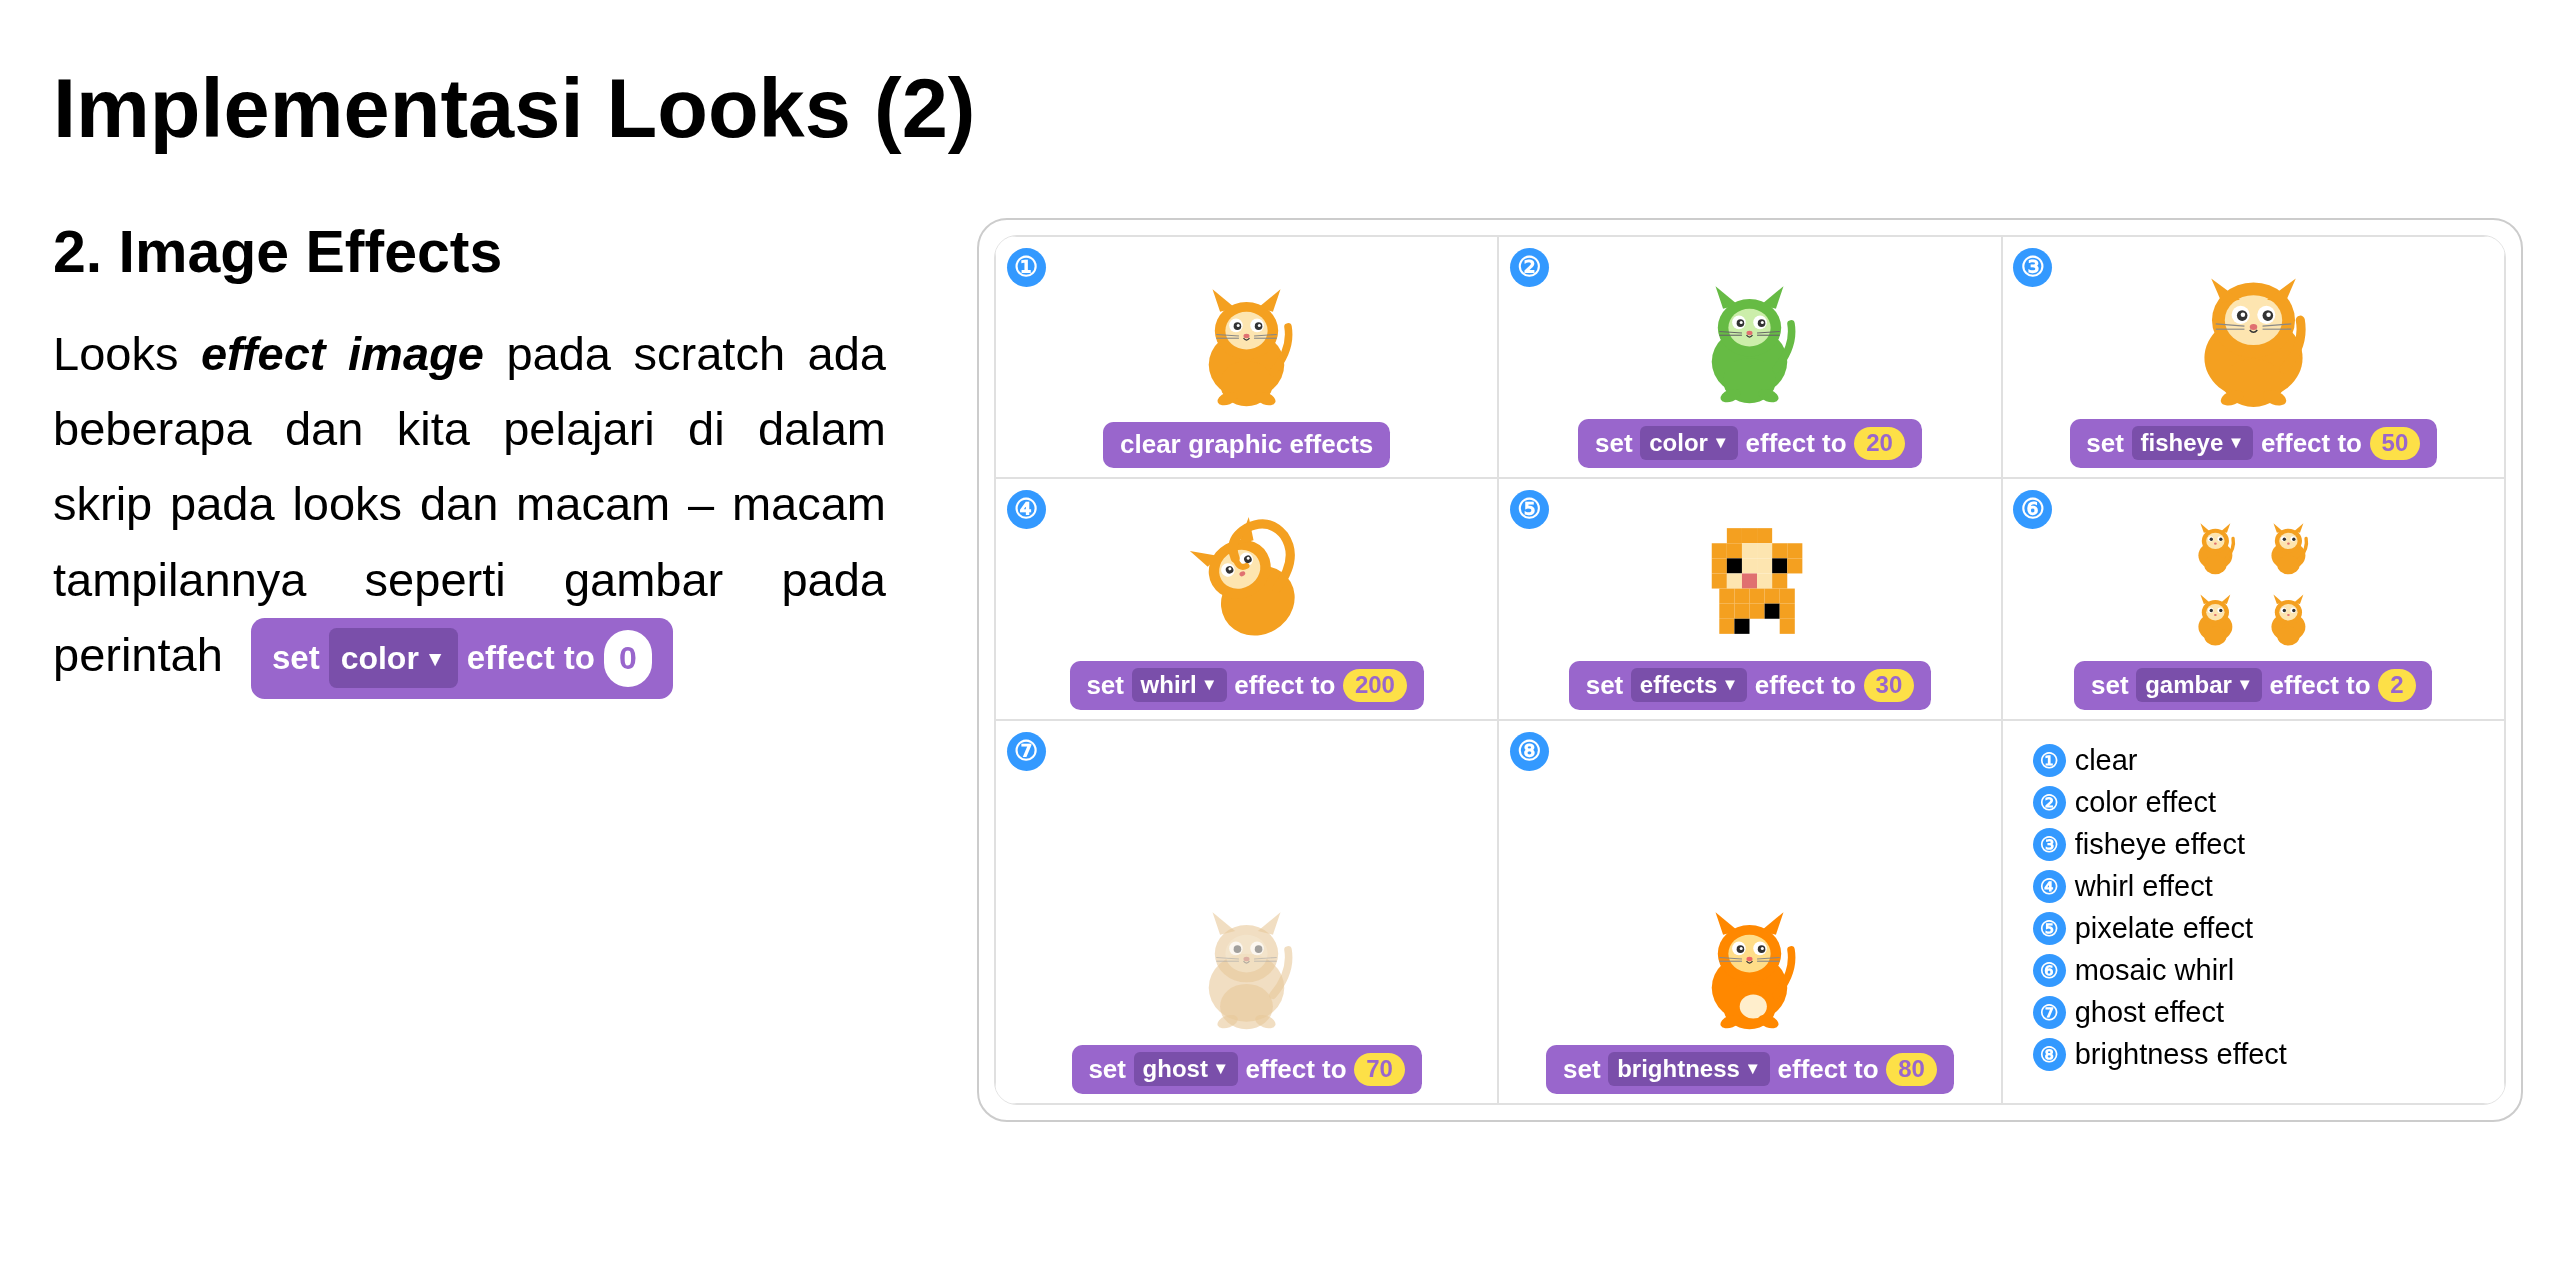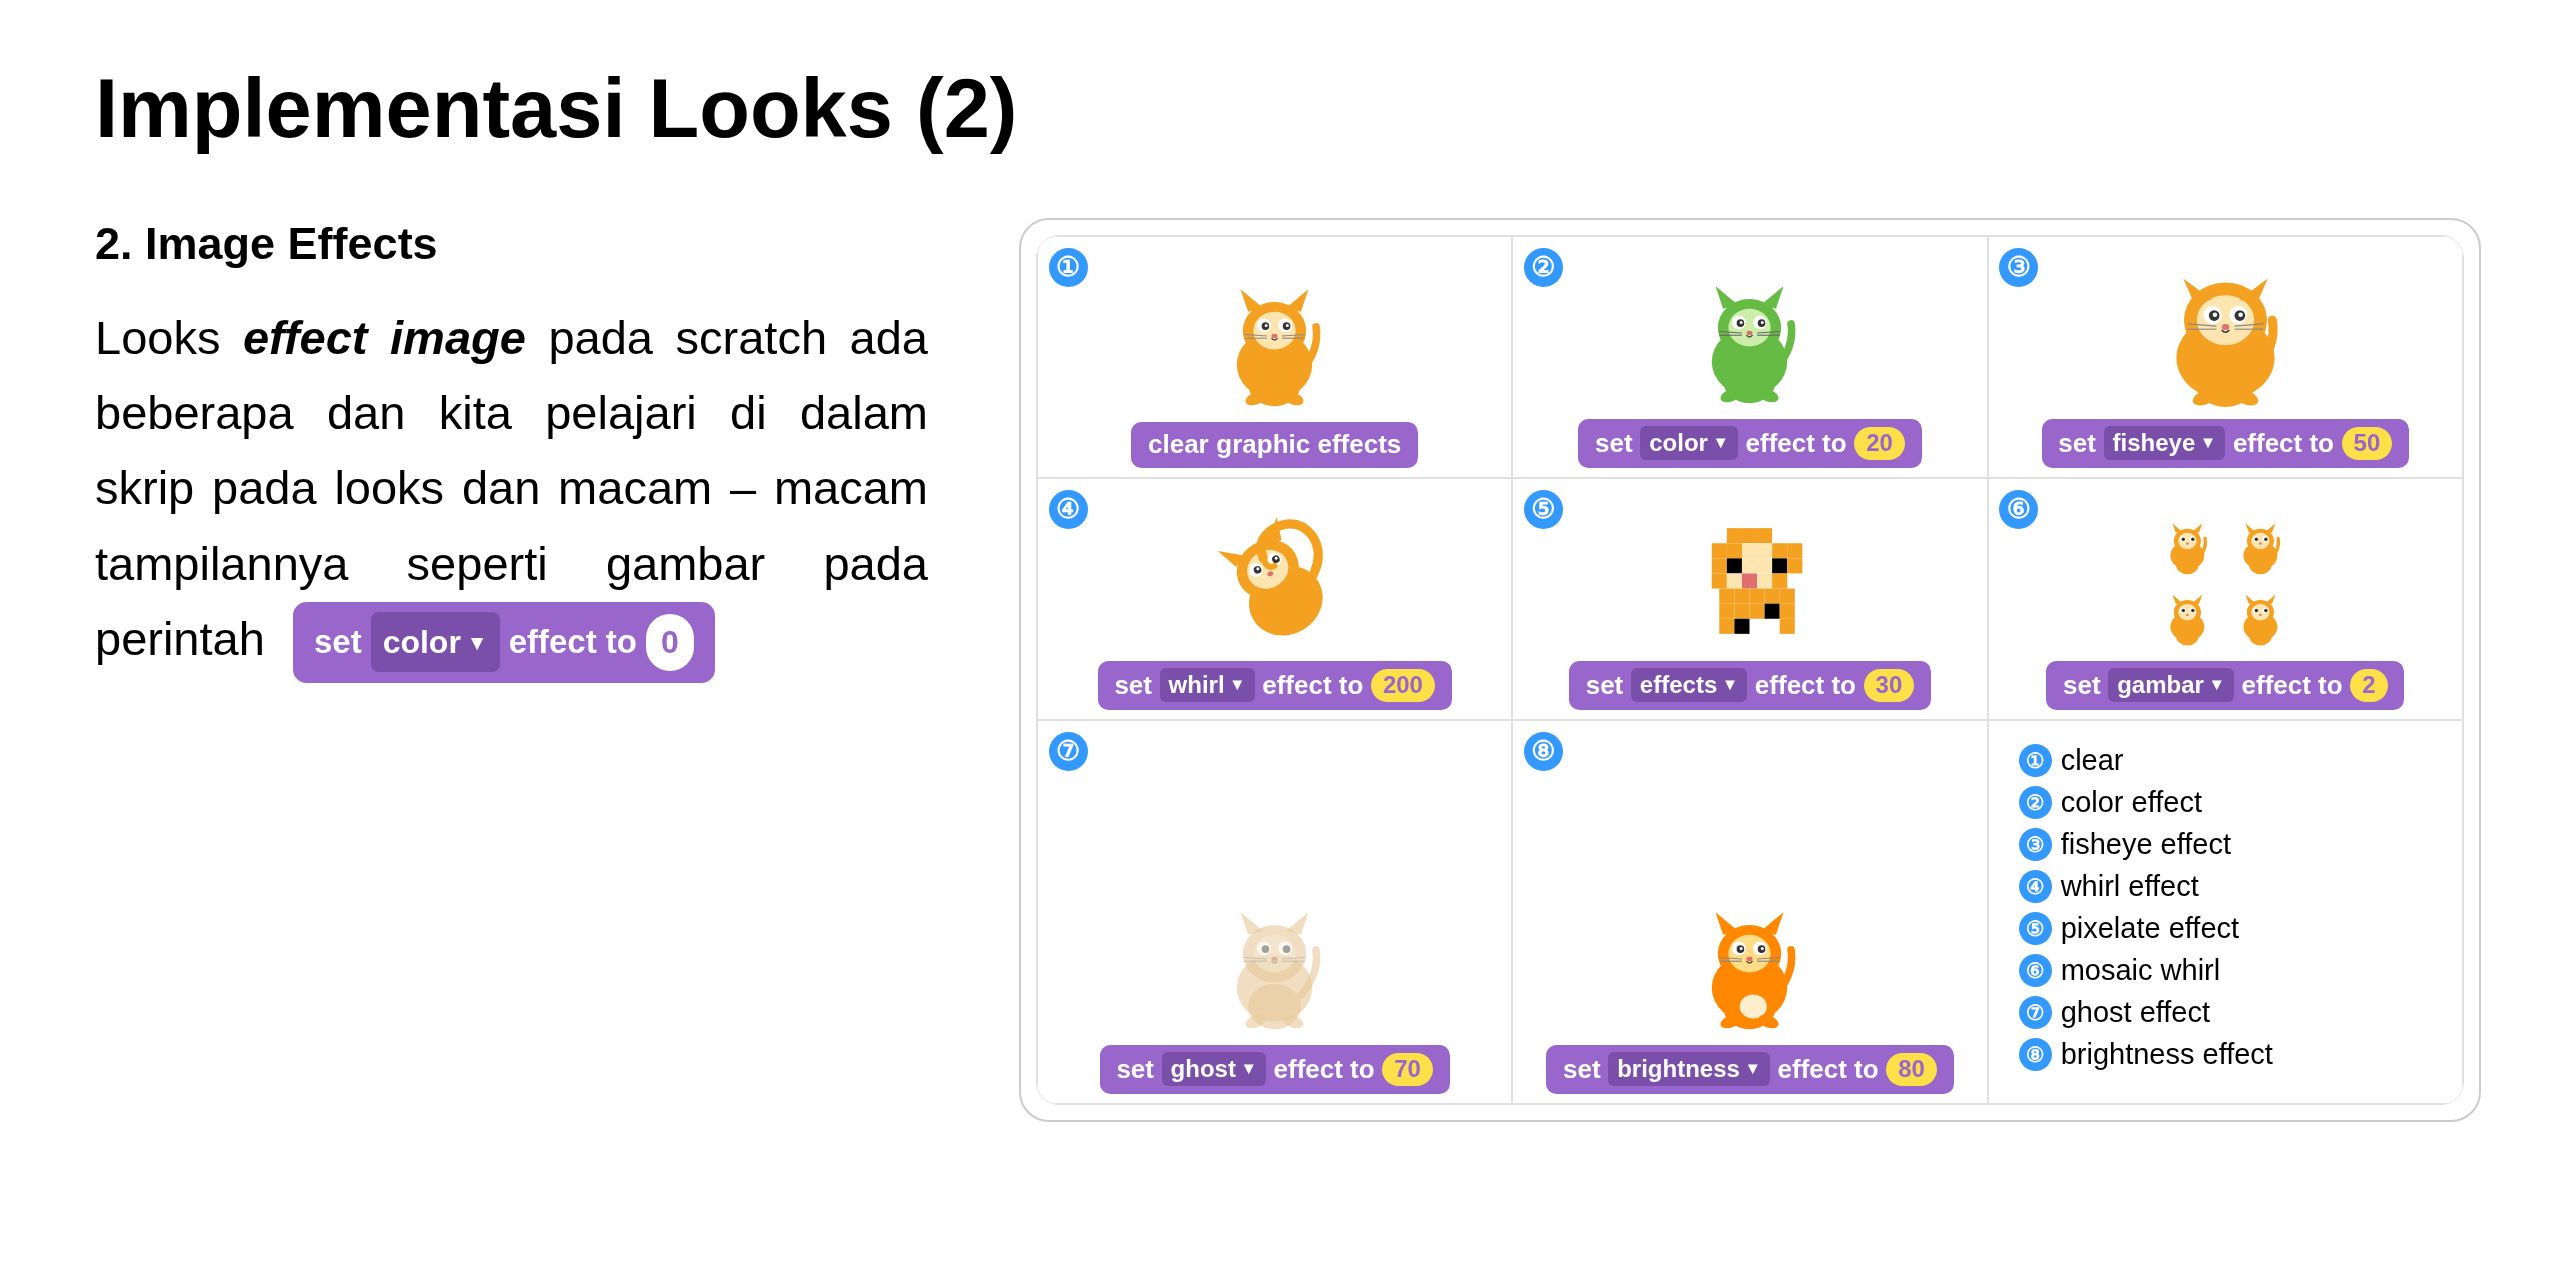--- a/index.html
+++ b/index.html
@@ -8,21 +8,21 @@
       font-family: 'Georgia', serif;
       width: 2576px;
       height: 1288px;
       overflow: hidden;
       position: relative;
     }
 
     .page {
       width: 2576px;
       height: 1288px;
-      padding: 61px 95px;
+      padding: 61px 53px;
       position: relative;
     }
 
     .page-title {
       font-size: 83px;
       font-weight: 900;
       font-family: Arial, sans-serif;
       color: #000;
       margin-bottom: 61px;
     }
@@ -33,21 +33,21 @@
       align-items: flex-start;
       gap: 91px;
     }
 
     .left-panel {
       width: 833px;
       flex-shrink: 0;
     }
 
     .section-heading {
-      font-size: 45px;
+      font-size: 59px;
       font-weight: 900;
       font-family: Arial, sans-serif;
       color: #000;
       margin-bottom: 30px;
     }
 
     .body-text {
       font-size: 47px;
       font-family: Arial, sans-serif;
       color: #000;

